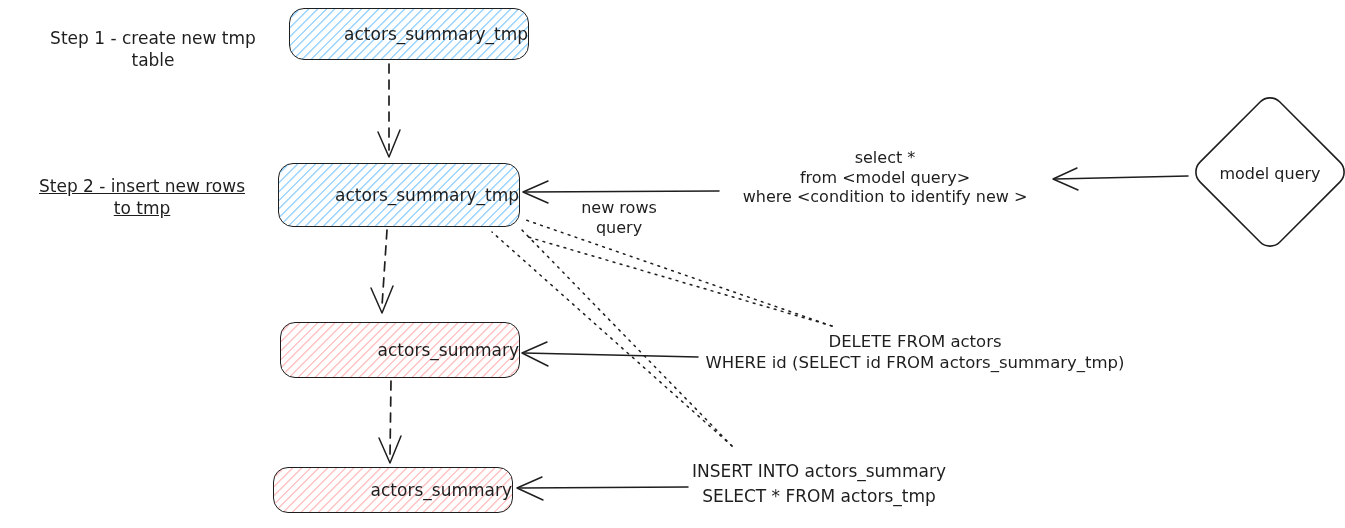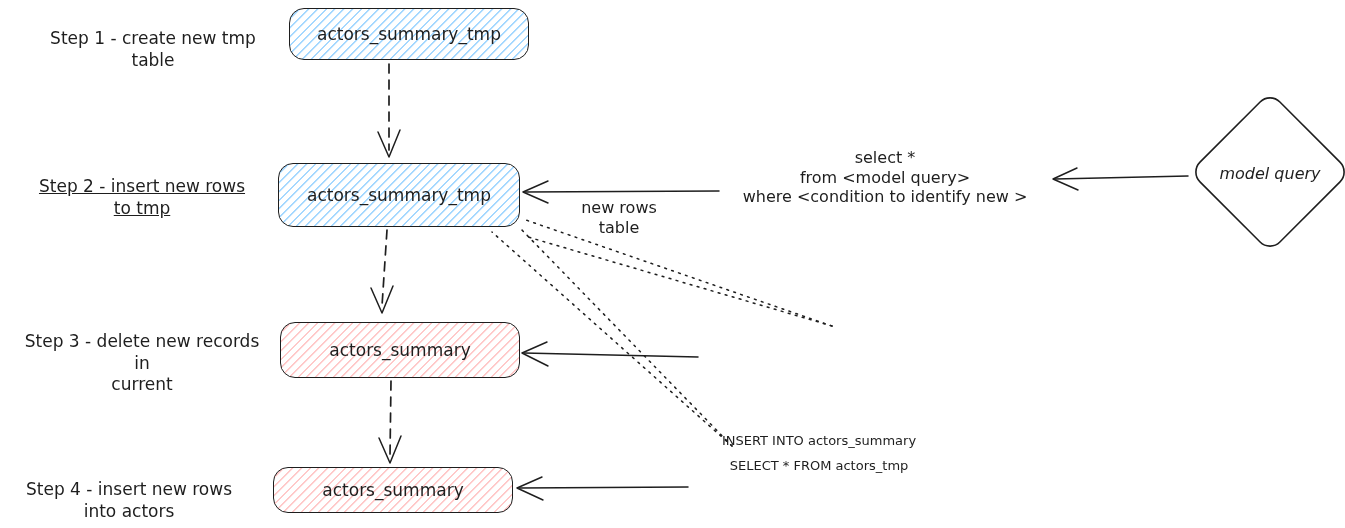--- a/index.html
+++ b/index.html
@@ -16,21 +16,21 @@
     position:absolute;
     white-space:pre-line;
     text-align:center;
     font-size:17px;
     line-height:21.5px;
     color:#1e1e1e;
   }
   .lbl.small{font-size:16px;line-height:19.5px;}
   .node{
     position:absolute;
-    display:flex;align-items:center;justify-content:center;
+    display:flex;align-items:center;justify-content:flex-end;
     border:1.8px solid #1e1e1e;
     border-radius:15px;
     font-size:17px;
     box-sizing:border-box;
   }
   .node.blue{
     background-image:repeating-linear-gradient(135deg,#a5d8ff 0 1.4px,rgba(165,216,255,0.25) 1.4px 2px,transparent 2px 6.2px);
     background-color:#ffffff;
   }
   .node.red{
@@ -41,45 +41,43 @@
   .stroke{stroke:#1e1e1e;fill:none;stroke-linecap:round;stroke-linejoin:round;}
 </style>
 </head>
 <body>
 
 <div class="canvas">
 
   <div class="lbl" style="left:14px;top:28px;width:238px;">Step 1 - create new tmp table</div>
   <div class="lbl" style="left:8px;top:176px;width:228px;text-decoration:underline;">Step 2 - insert new rows
 to tmp</div>
-  <div class="lbl" style="left:2px;top:331px;width:240px;">Step 3 - delete new records in
-current</div>
-  <div class="lbl" style="left:2px;top:479px;width:214px;">Step 4 - insert new rows
-into actors</div>
 
   <div class="node blue" style="left:269px;top:8px;width:240px;height:52px;">
     <span>actors_summary_tmp</span>
   </div>
   <div class="node blue" style="left:258px;top:163px;width:242px;height:64px;">
     <span>actors_summary_tmp</span>
   </div>
   <div class="node red" style="left:260px;top:322px;width:240px;height:56px;">
     <span>actors_summary</span>
   </div>
   <div class="node red" style="left:253px;top:467px;width:240px;height:46px;">
     <span>actors_summary</span>
   </div>
 
-  <div class="lbl small" style="left:543px;top:198px;width:112px;">new rows table</div>
+  <div class="lbl small" style="left:543px;top:198px;width:112px;">new rows query</div>
   <div class="lbl small" style="left:700px;top:148px;width:330px;">select *
 from &lt;model query&gt;
 where &lt;condition to identify new &gt;</div>
-  <div class="lbl small" style="left:658px;top:429px;width:282px;line-height:24.5px;font-size:13px;">INSERT INTO actors_summary
+  <div class="lbl small" style="left:670px;top:331px;width:450px;line-height:21px;font-size:16.5px;">DELETE FROM actors
+WHERE id (SELECT id FROM actors_summary_tmp)</div>
+  <div class="lbl small" style="left:658px;top:459px;width:282px;line-height:24.5px;font-size:17px;">INSERT INTO actors_summary
 SELECT * FROM actors_tmp</div>
-  <div class="lbl small" style="left:1180px;top:164px;width:140px;font-style:italic;">model query</div>
+  <div class="lbl small" style="left:1180px;top:164px;width:140px;">model query</div>
 
   <svg class="overlay" width="1345" height="528" viewBox="0 0 1345 528">
 
     <g>
       <rect class="stroke" x="1193.5" y="115.5" width="113" height="113" rx="14" stroke-width="1.6" transform="rotate(45 1250 172)"></rect>
     </g>
 
     <g>
       <line class="stroke" x1="369" y1="64" x2="369" y2="150" stroke-width="1.7" stroke-dasharray="9 7"></line>
       <polyline class="stroke" points="358,132 369,157 380,130" stroke-width="1.5"></polyline>

